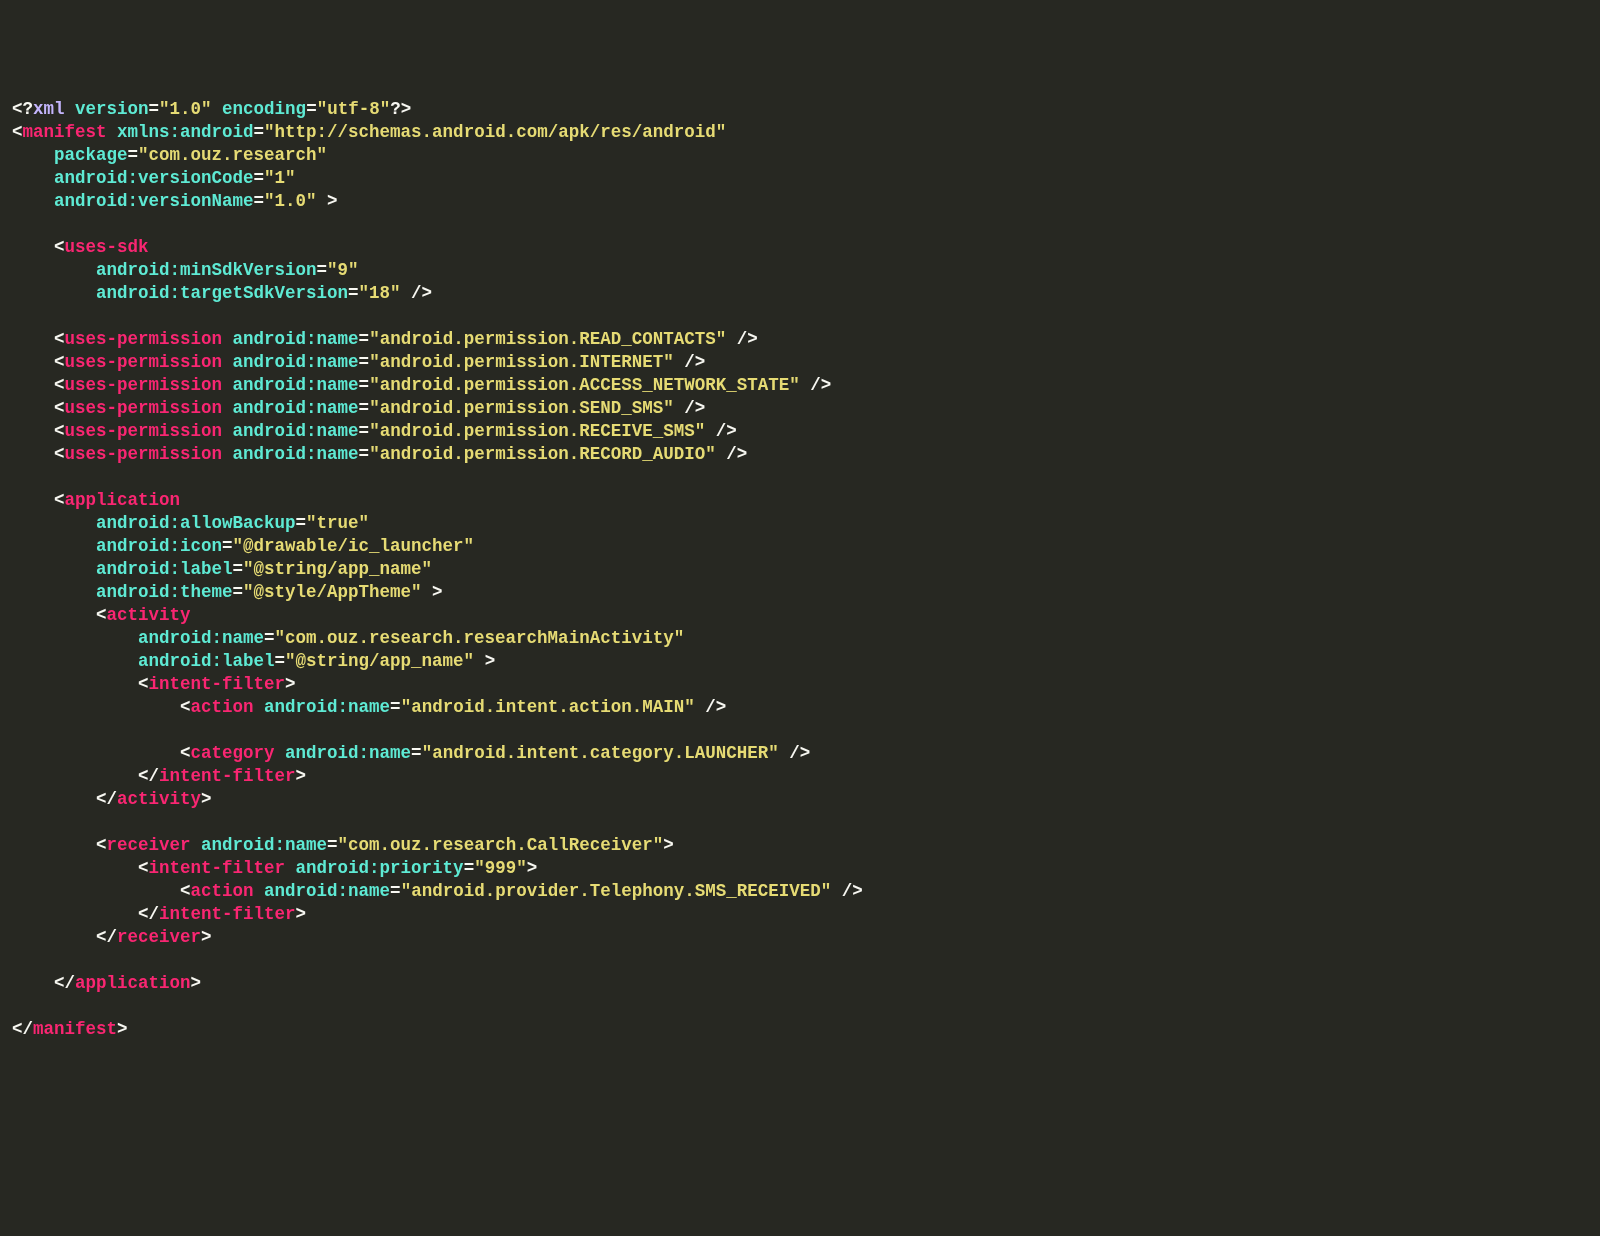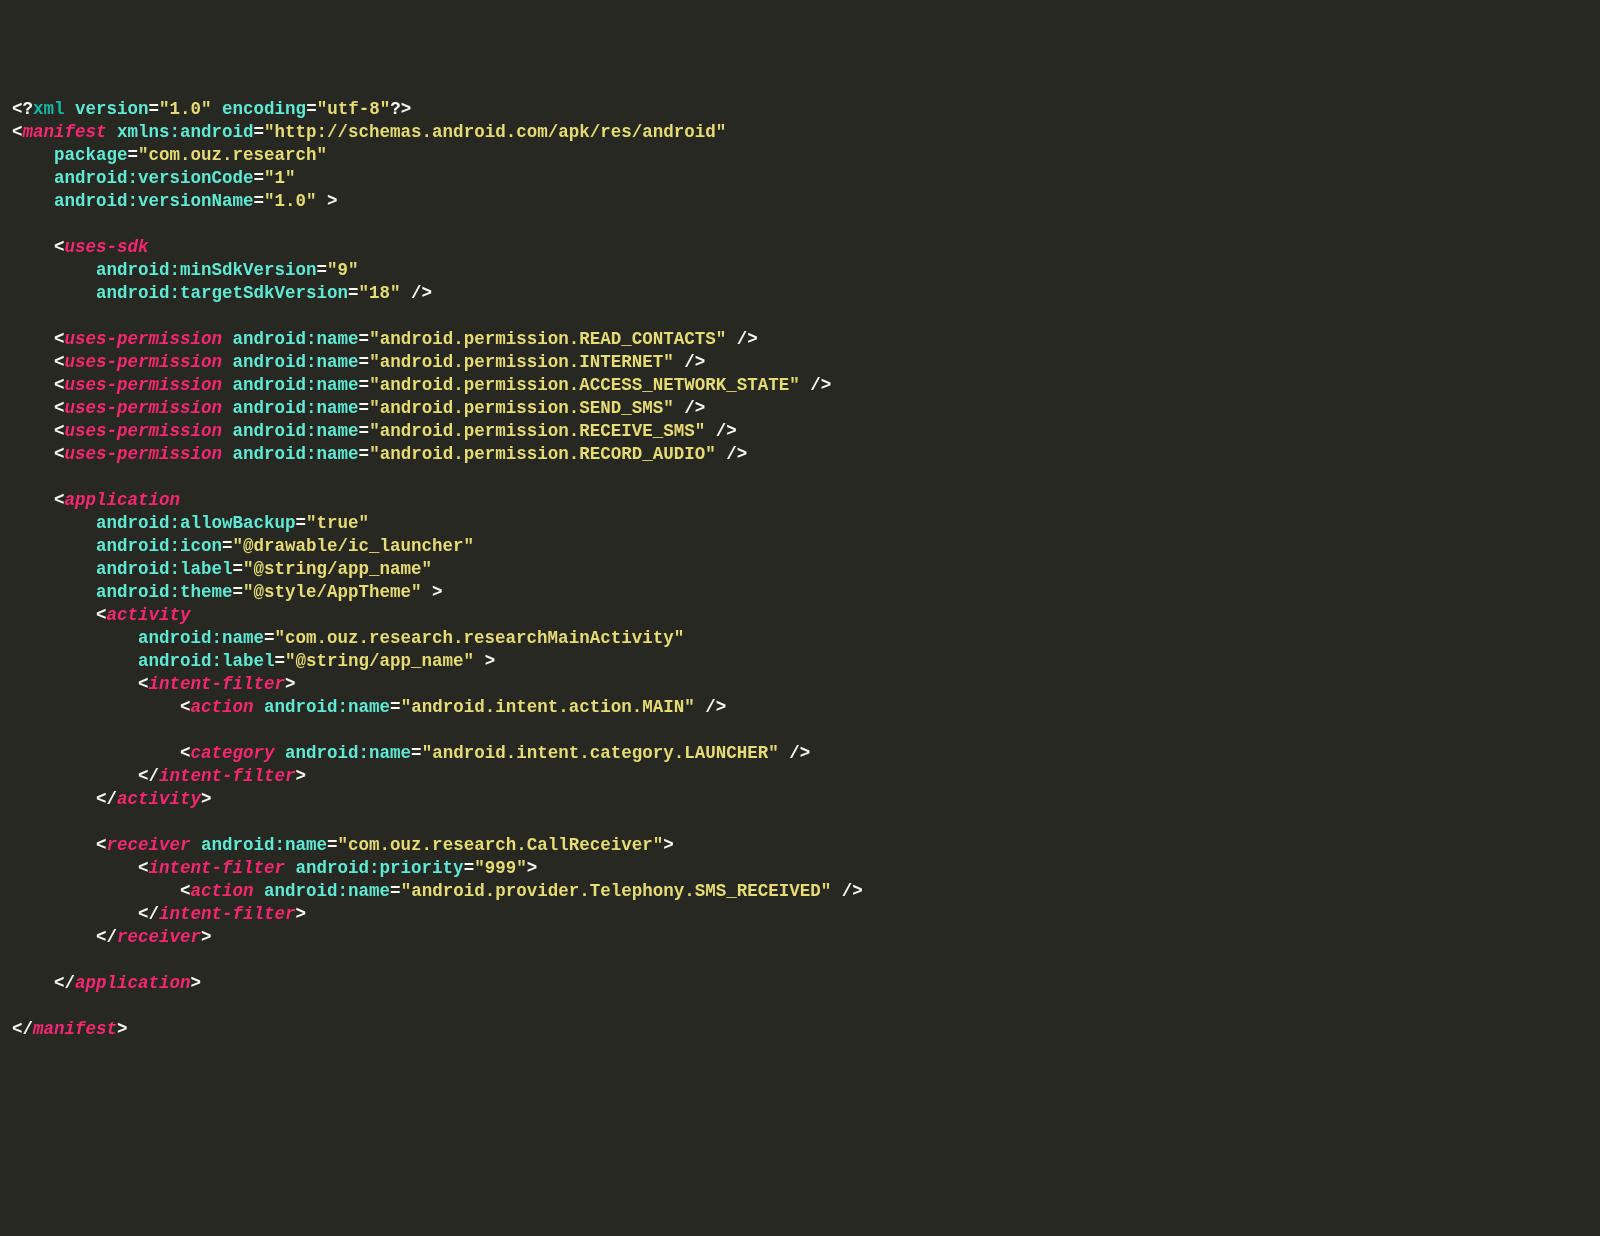--- a/index.html
+++ b/index.html
@@ -7,22 +7,22 @@
     padding: 6px 12px;
     background: #272822;
     font-family: Menlo, Monaco, Consolas, "Courier New", monospace;
     font-size: 17.5px;
     line-height: 23px;
     font-weight: 600;
     color: #f8f8f2;
     white-space: pre;
   }
   .p  { color: #f8f8f2; }   
-  .pi { color: #14b8a6; margin-top: 7px; }   
-  .tg { color: #f92672; font-style: italic; }   
+  .pi { color: #c4b5fd; margin-top: 7px; }   
+  .tg { color: #f92672; }   
   .at { color: #5eead4; }   
   .eq { color: #f8f8f2; }   
   .st { color: #e6db74; }   
   .line { display: block; }
 </style>
 </head>
 <body>
 
 
 

